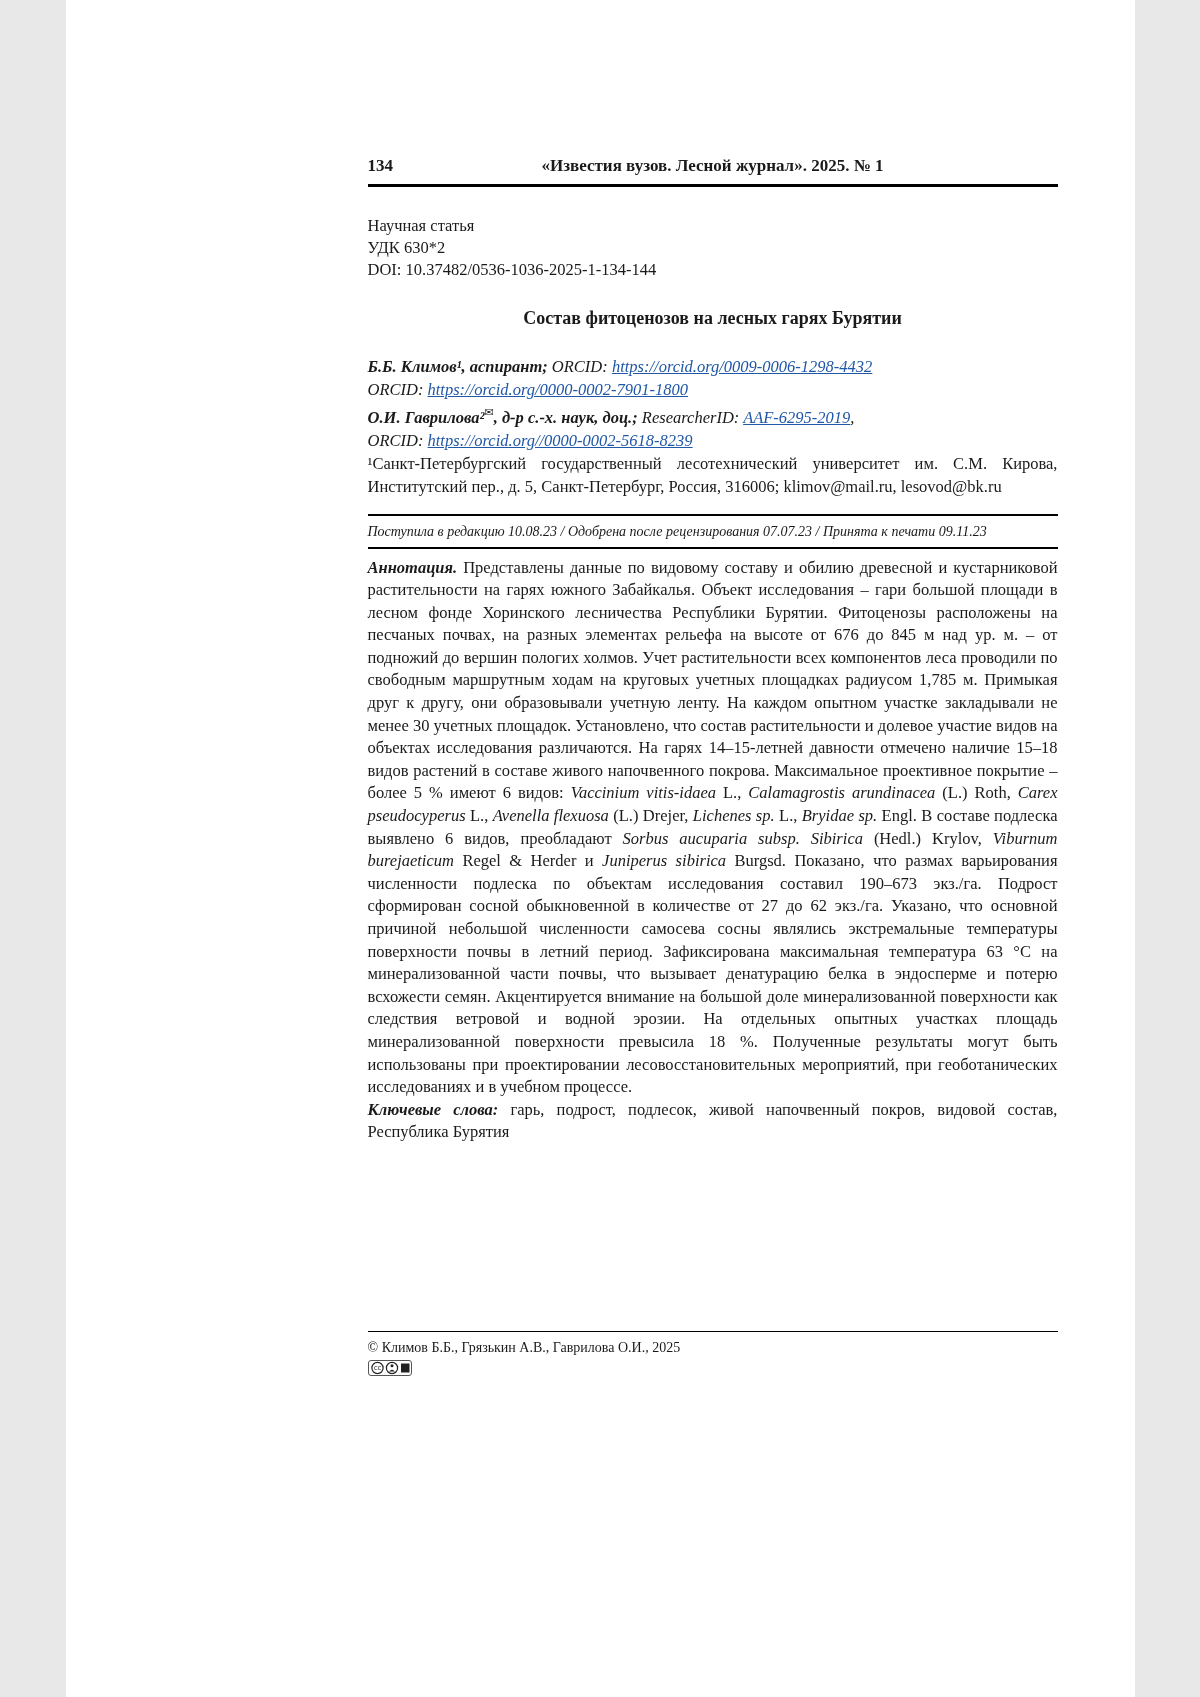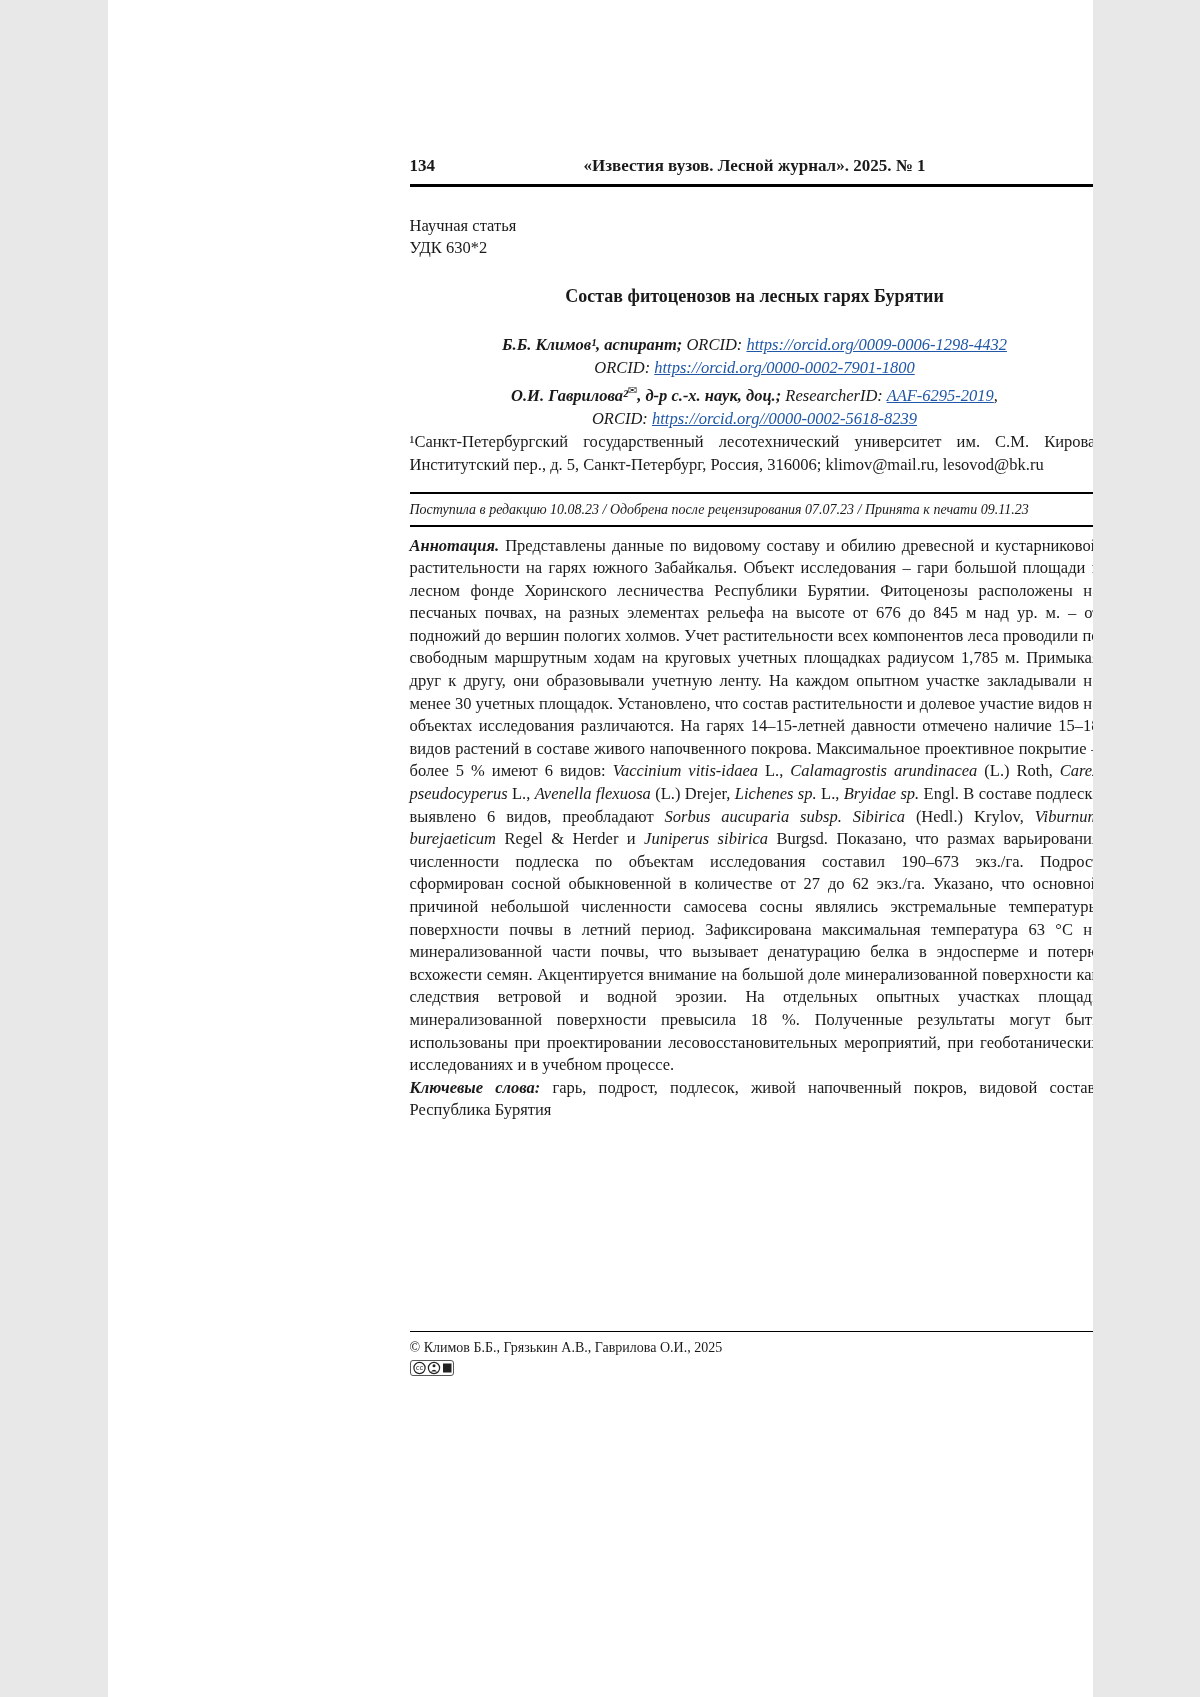--- a/index.html
+++ b/index.html
@@ -1,18 +1,18 @@
 <!DOCTYPE html>
 <html lang="ru" style="--link-color: #2057a7;"><head>
 <meta charset="utf-8">
 <style>
   html, body { margin: 0; padding: 0; background: #e8e8e8; }
   .page {
     position: relative;
-    width: 985px;
+    width: 1069px;
     height: 1697px;
     margin: 0 auto;
     background: #ffffff;
     font-family: "Liberation Serif", "DejaVu Serif", "DejaVu Sans", serif;
     color: #1a1a1a;
     overflow: hidden;
   }
   .content {
     position: absolute;
     left: 302px;
@@ -29,21 +29,21 @@
   
   .title {
     margin: 24px 0 0 0;
     font-size: 18px;
     font-weight: bold;
     text-align: center;
     line-height: 26px;
   }
   
   .authors { margin-top: 24px; font-size: 16.5px; line-height: 23px; }
-  .author-line { white-space: normal; text-align: center; }
+  .author-line { white-space: normal; }
   .affil { margin: 0; text-align: justify; }
   
   .received-box {
     margin-top: 16px;
     border-top: 2px solid #000;
     border-bottom: 2px solid #000;
     padding: 6px 0;
     font-size: 14px;
     font-style: italic;
     line-height: 19px;
@@ -86,20 +86,21 @@
 
     <div class="running-head">
       <span class="page-num">134</span>
       <div class="journal-title">«Известия вузов. Лесной журнал». 2025. № 1</div>
     </div>
     <div class="head-rule"></div>
 
     <div class="meta">
       <div>Научная статья</div>
       <div>УДК 630*2</div>
+      <div>DOI: 10.37482/0536-1036-2025-1-134-144</div>
     </div>
 
     <h1 class="title">Состав фитоценозов на лесных гарях Бурятии</h1>
 
     <div class="authors">
       <div class="author-line"><span class="bi">Б.Б. Климов¹, аспирант;</span><span class="i"> ORCID: </span><span class="i link">https://orcid.org/0009-0006-1298-4432</span></div>
       <div class="author-line"><span class="i">ORCID: </span><span class="i link">https://orcid.org/0000-0002-7901-1800</span></div>
       <div class="author-line"><span class="bi">О.И. Гаврилова²</span><span class="mail bi">✉</span><span class="bi">, д-р с.-х. наук, доц.;</span><span class="i"> ResearcherID: </span><span class="i link">AAF-6295-2019</span><span class="i">,</span></div>
       <div class="author-line"><span class="i">ORCID: </span><span class="i link">https://orcid.org//0000-0002-5618-8239</span></div>
       <p class="affil"><span>¹Санкт-Петербургский государственный лесотехнический университет им. С.М. Кирова, Институтский пер., д. 5, Санкт-Петербург, Россия, 316006; klimov@mail.ru, lesovod@bk.ru</span></p>

